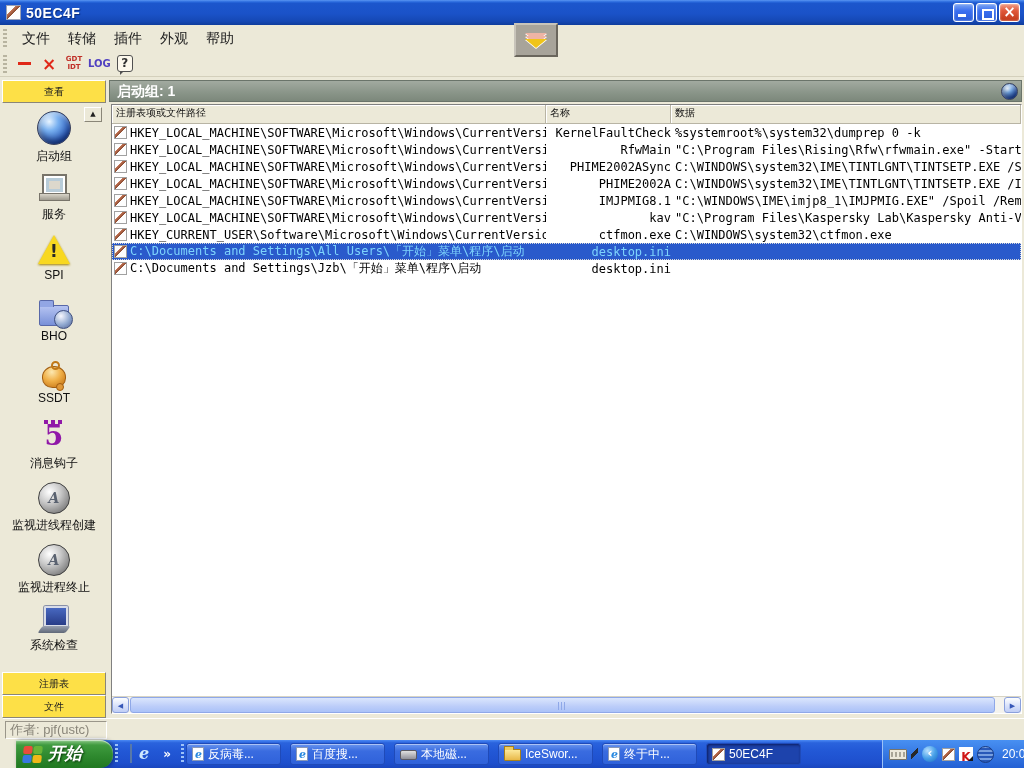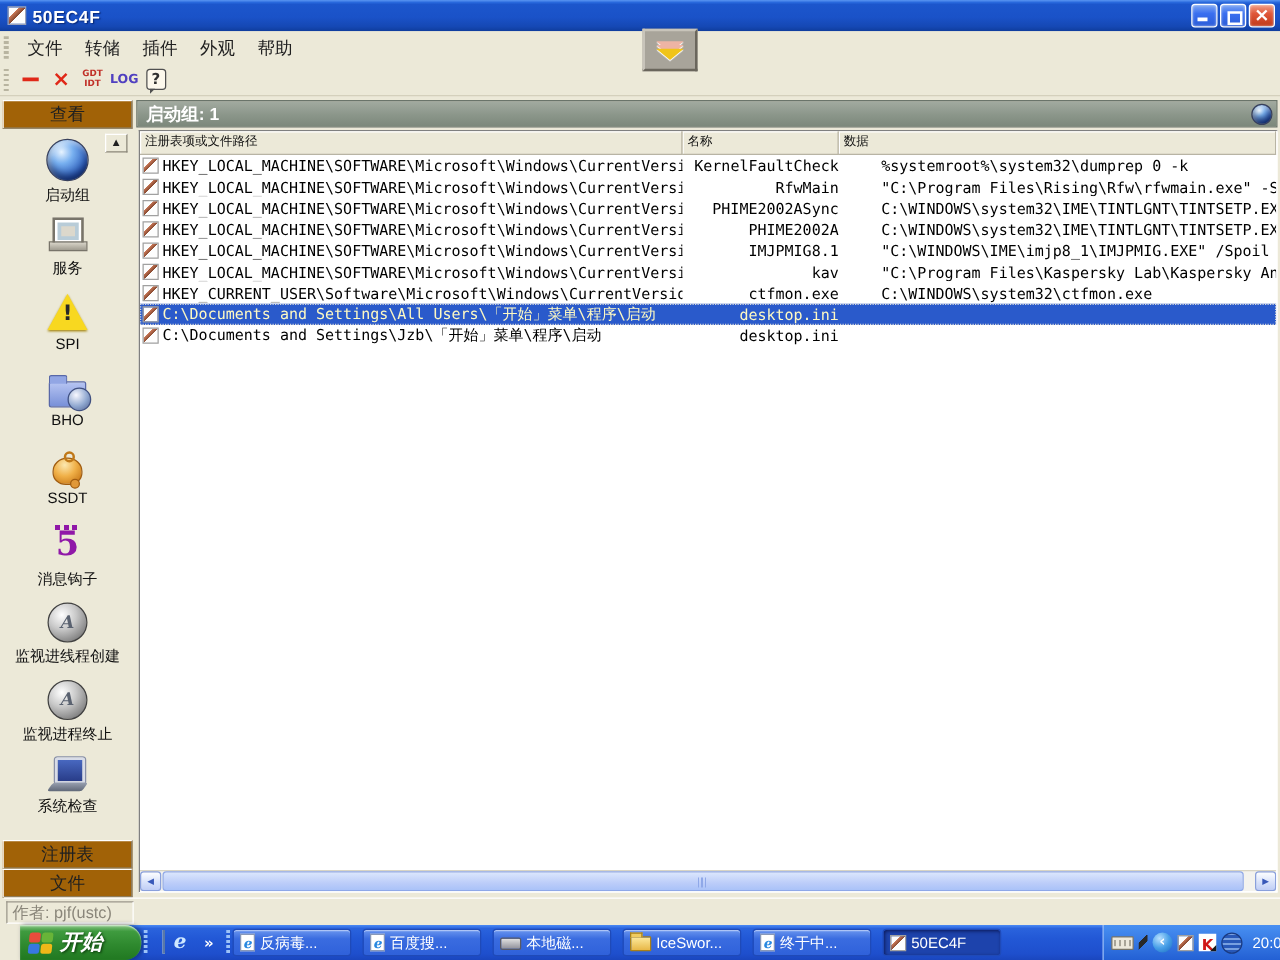--- a/index.html
+++ b/index.html
@@ -38,22 +38,22 @@
 
   
   .dropzone{position:absolute;left:514px;top:23px;width:44px;height:34px;background:#a8a49a;
     border:2px solid;border-color:#c8c4ba #6a665c #6a665c #c8c4ba;display:flex;flex-direction:column;align-items:center;justify-content:center;}
   .chev{width:0;height:0;border-left:11px solid transparent;border-right:11px solid transparent;margin:-3px 0;}
   .chev.c1,.chev.c2{border-top:9px solid #eeb4a4;filter:drop-shadow(0 1px 0 #fff);}
   .chev.c3{border-top:9px solid #f0c418;filter:drop-shadow(0 1px 0 #fff);}
 
   
   .sidebar{position:absolute;left:2px;top:80px;width:104px;bottom:50px;background:#ECE9D8;}
-  .side-header,.side-tab{height:23px;background:#a16207;border:1px solid;border-color:#fff #8a8678 #8a8678 #fff;
-    text-align:center;font-size:14px;line-height:21px;color:#202020;}
+  .side-header,.side-tab{height:23px;background:#fde047;border:1px solid;border-color:#fff #8a8678 #8a8678 #fff;
+    text-align:center;font-size:10px;line-height:21px;color:#202020;}
   .side-header{position:absolute;left:0;top:0;width:104px;}
   .side-items{position:absolute;left:0;top:25px;width:104px;bottom:50px;display:flex;flex-direction:column;align-items:center;padding-top:6px;}
   .side-item{display:flex;flex-direction:column;align-items:center;height:63px;width:100%;}
   .side-item .lbl{font-size:12px;color:#101010;margin-top:3px;white-space:nowrap;}
   .side-scroll-up{position:absolute;left:82px;top:27px;width:18px;height:15px;background:#ECE9D8;
     border:1px solid;border-color:#fff #8a8678 #8a8678 #fff;font:7px/13px "DejaVu Sans",sans-serif;text-align:center;color:#202020;}
   .side-tabs{position:absolute;left:0;bottom:0;width:104px;}
 
   
   .ic{display:inline-block;flex:none;}
@@ -104,22 +104,22 @@
   .hcol.c1{width:434px;}
   .hcol.c2{width:125px;}
   .hcol.c3{flex:1;}
   .row{display:flex;height:17px;align-items:center;font-family:"DejaVu Sans Mono","Liberation Mono",monospace;
     font-size:12px;color:#000;white-space:nowrap;}
   .row .ic-pencil{width:13px;height:13px;margin:0 3px 0 2px;border:1px solid #a0a0a0;
     background:linear-gradient(135deg,#fdfdfd 34%,#c87858 34%,#8a4a30 52%,#fdfdfd 52%);}
   .cell{overflow:hidden;white-space:nowrap;}
   .cell.p{width:416px;}
   .cell.n{width:125px;padding-left:4px;text-align:right;}
-  .cell.d{flex:1;padding-left:4px;margin-left:30px;}
-  .row.selected{background:#2A5ACB;color:#fef9c3;outline:1px dotted #d8d8d8;outline-offset:-1px;}
+  .cell.d{flex:1;padding-left:4px;}
+  .row.selected{background:#2A5ACB;color:#7dd3fc;outline:1px dotted #d8d8d8;outline-offset:-1px;}
 
   
   .hscroll{position:absolute;left:0;right:0;bottom:0;height:17px;background:#f4f3ee;border-top:1px solid #d8d4c4;}
   .sarrow{position:absolute;top:0;width:17px;height:16px;border:1px solid #8aa0dc;border-radius:3px;
     background:linear-gradient(180deg,#fdfeff,#d6e0fa 60%,#c0cef6);color:#3858b8;font-size:7px;line-height:15px;text-align:center;}
   .sarrow.left{left:0;}
   .sarrow.right{right:0;}
   .sthumb{position:absolute;top:0;left:18px;right:26px;height:16px;border:1px solid #8fa8e8;border-radius:3px;
     background:linear-gradient(180deg,#dbe6fd,#bccdf9 60%,#aac2f8);}
   .sthumb::after{content:"";position:absolute;left:50%;top:4px;width:9px;height:8px;margin-left:-5px;

